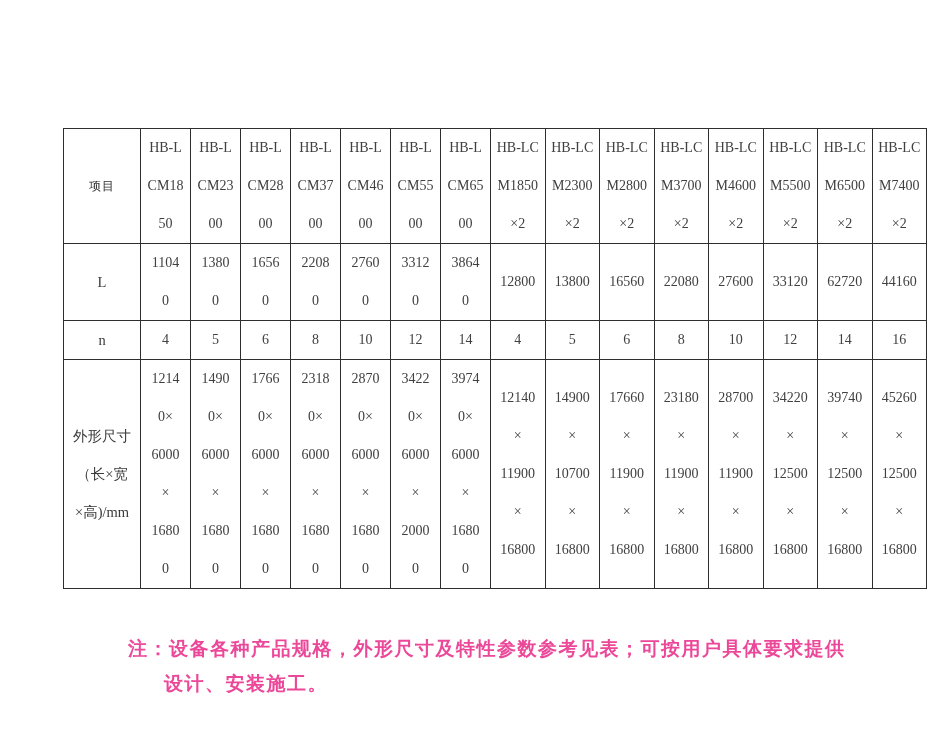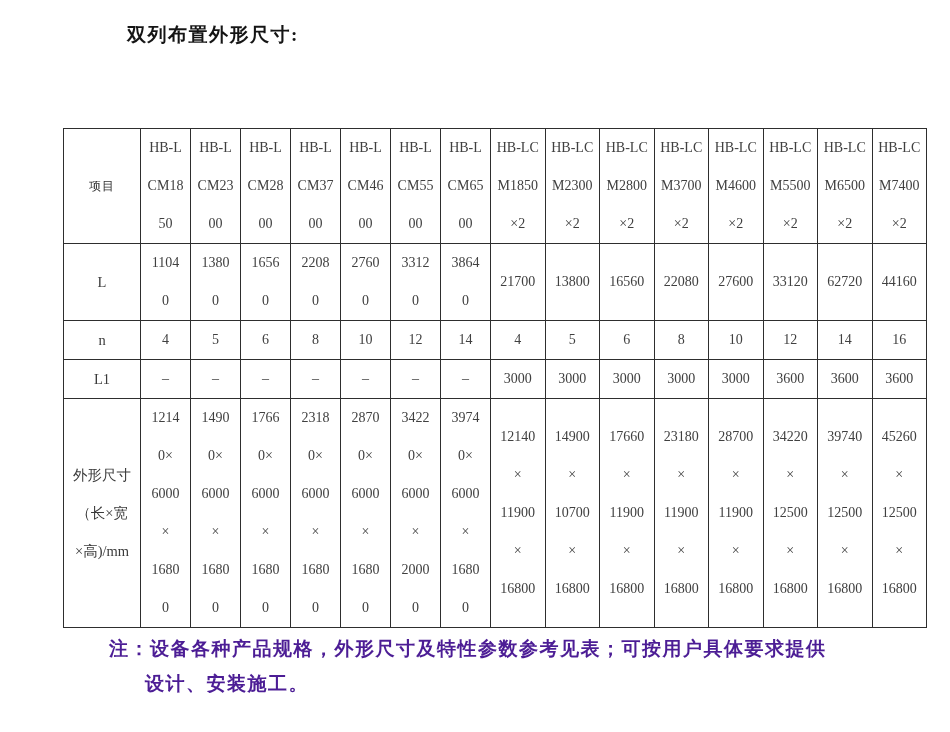--- a/index.html
+++ b/index.html
@@ -46,37 +46,36 @@
   .dim-table th.corner { font-size: 12px; color: #333; letter-spacing: 1px; }
   .dim-table td.rowlabel { font-size: 14.5px; color: #3a3a3a; }
   tr.hrow { height: 115px; }
   tr.r0 { height: 75px; }
   tr.r1 { height: 38px; }
   tr.r2 { height: 39px; }
   tr.r3 { height: 225px; }
 
   .note {
     position: absolute;
-    left: 109px; top: 631px;
+    left: 128px; top: 631px;
     font-family: "Liberation Sans", "DejaVu Sans", sans-serif;
     font-weight: bold;
     font-size: 19px;
     letter-spacing: 1.5px;
-    color: #4c1d95;
+    color: #ec4899;
     line-height: 35px;
     white-space: nowrap;
   }
   .note-line2 { margin-left: 36px; }
 </style>
 </head>
 <body>
 
 <div class="page">
 
-  <div class="title title1">双列布置外形尺寸:</div>
 
 
   <table class="dim-table">
     <colgroup id="cols">
         <col style="width: 77px;">
         <col style="width: 50px;">
         <col style="width: 50px;">
         <col style="width: 50px;">
         <col style="width: 50px;">
         <col style="width: 50px;">
@@ -151,21 +150,21 @@
           <td>1656
 0</td>
           <td>2208
 0</td>
           <td>2760
 0</td>
           <td>3312
 0</td>
           <td>3864
 0</td>
-          <td>21700</td>
+          <td>12800</td>
           <td>13800</td>
           <td>16560</td>
           <td>22080</td>
           <td>27600</td>
           <td>33120</td>
           <td>62720</td>
           <td>44160</td>
         </tr>
         <tr class="r1">
           <td class="rowlabel">n</td>
@@ -178,38 +177,20 @@
           <td>14</td>
           <td>4</td>
           <td>5</td>
           <td>6</td>
           <td>8</td>
           <td>10</td>
           <td>12</td>
           <td>14</td>
           <td>16</td>
         </tr>
-        <tr class="r2">
-          <td class="rowlabel">L1</td>
-          <td>–</td>
-          <td>–</td>
-          <td>–</td>
-          <td>–</td>
-          <td>–</td>
-          <td>–</td>
-          <td>–</td>
-          <td>3000</td>
-          <td>3000</td>
-          <td>3000</td>
-          <td>3000</td>
-          <td>3000</td>
-          <td>3600</td>
-          <td>3600</td>
-          <td>3600</td>
-        </tr>
         <tr class="r3">
           <td class="rowlabel">外形尺寸
 （长×宽
 ×高)/mm</td>
           <td>1214
 0×
 6000
 ×
 1680
 0</td>

